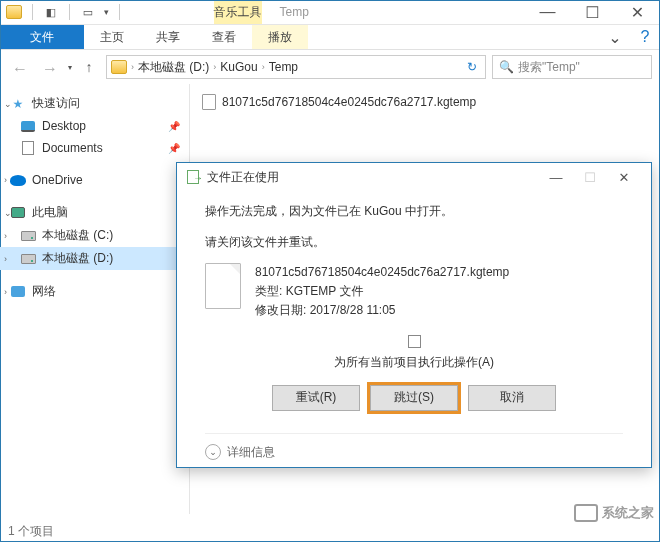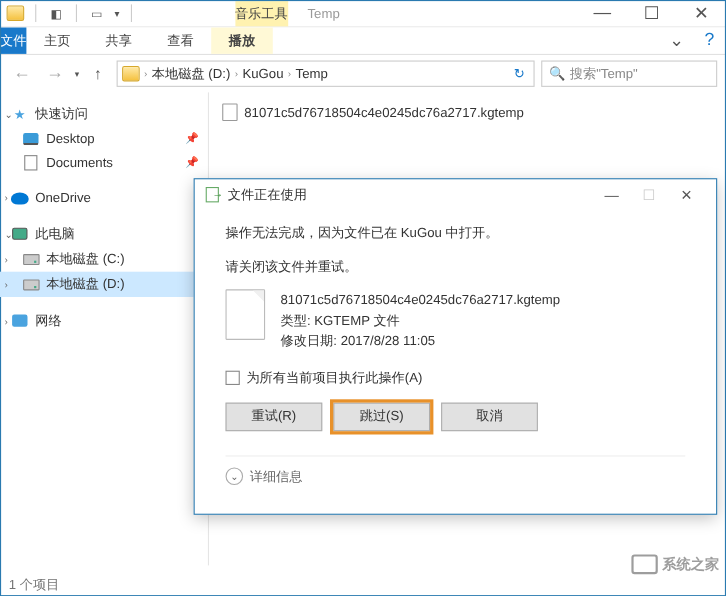--- a/index.html
+++ b/index.html
@@ -12,23 +12,23 @@
 .titlebar .sep { width: 1px; height: 16px; background: #ccc; margin: 0 4px; }
 .titlebar .qbtn { width: 16px; height: 16px; display: flex; align-items: center; justify-content: center; color: #555; font-size: 11px; }
 .titlebar .down-arrow { font-size: 9px; color: #555; margin-left: 2px; }
 .titlebar .ctx-tab { background: #fff2b0; padding: 3px 0; font-size: 12px; color: #444; margin-left: 90px; }
 .titlebar .wtitle { font-size: 12px; color: #999; margin-left: 18px; }
 .titlebar .wincontrols { margin-left: auto; display: flex; }
 .titlebar .wincontrols div { width: 45px; height: 25px; display: flex; align-items: center; justify-content: center; color: #555; }
 
 
 .ribbon { height: 25px; display: flex; align-items: stretch; border-bottom: 1px solid #e1e1e1; background: #fff; }
-.ribbon .file-tab { background: #1979ca; color: #fff; padding: 0 0; font-size: 12px; display: flex; align-items: center; }
+.ribbon .file-tab { background: #1979ca; color: #fff; padding: 0 30px; font-size: 12px; display: flex; align-items: center; }
 .ribbon .tab { padding: 0 16px; font-size: 12px; color: #444; display: flex; align-items: center; }
-.ribbon .tab.ctx { background: #fff9d6; font-weight: bold; }
+.ribbon .tab.ctx { background: #fff9d6; }
 .ribbon .expand { margin-left: auto; width: 30px; display: flex; align-items: center; justify-content: center; color: #555; }
 .ribbon .help { width: 30px; display: flex; align-items: center; justify-content: center; color: #1979ca; }
 
 
 .addrbar { height: 34px; display: flex; align-items: center; padding: 4px 8px; gap: 6px; }
 .nav-arrow { width: 24px; height: 24px; border-radius: 2px; display: flex; align-items: center; justify-content: center; color: #aaa; font-size: 16px; }
 .nav-drop { font-size: 8px; color: #555; }
 .up-btn { width: 22px; height: 22px; color: #555; display: flex; align-items: center; justify-content: center; font-size: 14px; }
 .breadcrumb { flex: 1; height: 24px; border: 1px solid #ccc; display: flex; align-items: center; padding: 0 4px; font-size: 12px; color: #333; overflow: hidden; }
 .breadcrumb .bc-ico { width: 16px; height: 14px; background: linear-gradient(#ffe9a6,#f5c240); border: 1px solid #d6a82b; border-radius: 2px; margin-right: 4px; flex-shrink: 0; }
@@ -71,23 +71,23 @@
 .dlg-title .dlg-ico::after { content: "→"; position: absolute; right: -2px; top: 1px; font-size: 10px; color: #3a8a3a; }
 .dlg-wc { margin-left: auto; display: flex; gap: 0; }
 .dlg-wc div { width: 34px; height: 24px; display: flex; align-items: center; justify-content: center; color: #555; font-size: 13px; }
 .dlg-body { padding: 6px 28px 10px; font-size: 12px; color: #333; }
 .dlg-body .msg1 { margin: 6px 0 14px; }
 .dlg-body .msg2 { margin-bottom: 12px; }
 .fileinfo { display: flex; gap: 14px; margin-bottom: 14px; }
 .fileinfo .thumb { width: 36px; height: 46px; background: #fff; border: 1px solid #bbb; border-radius: 1px; position: relative; }
 .fileinfo .thumb::before { content: ""; position: absolute; right: 0; top: 0; border-style: solid; border-width: 0 10px 10px 0; border-color: transparent #f0f0f0 transparent transparent; }
 .fileinfo .meta div { line-height: 1.6; }
-.checkbox-row { display: flex; align-items: center; gap: 6px; margin: 6px 0 14px; }
+.checkbox-row { display: flex; align-items: center; gap: 6px; margin: 6px 0 14px; flex-direction: column; }
 .checkbox-row .cb { width: 13px; height: 13px; border: 1px solid #888; }
-.dlg-buttons { display: flex; gap: 10px; justify-content: flex-start; margin-bottom: 22px; }
+.dlg-buttons { display: flex; gap: 10px; justify-content: center; margin-bottom: 22px; }
 .dlg-btn { width: 88px; height: 26px; background: #e1e1e1; border: 1px solid #adadad; font-size: 12px; color: #333; display: flex; align-items: center; justify-content: center; }
 .dlg-btn.highlight { outline: 3px solid #e8912a; outline-offset: 0; }
 .details-row { display: flex; align-items: center; gap: 6px; color: #666; margin-top: 8px; border-top: 1px solid #eee; padding-top: 10px; }
 .details-row .chev-circ { width: 16px; height: 16px; border: 1px solid #aaa; border-radius: 50%; display: flex; align-items: center; justify-content: center; font-size: 9px; }
 
 
 .watermark { position: absolute; right: 6px; bottom: 20px; font-size: 13px; color: rgba(60,60,60,0.5); font-weight: bold; display: flex; align-items: center; gap: 4px; }
 .watermark .wm-logo { width: 24px; height: 18px; border: 2px solid rgba(60,60,60,0.5); border-radius: 3px; position: relative; }
 
 

